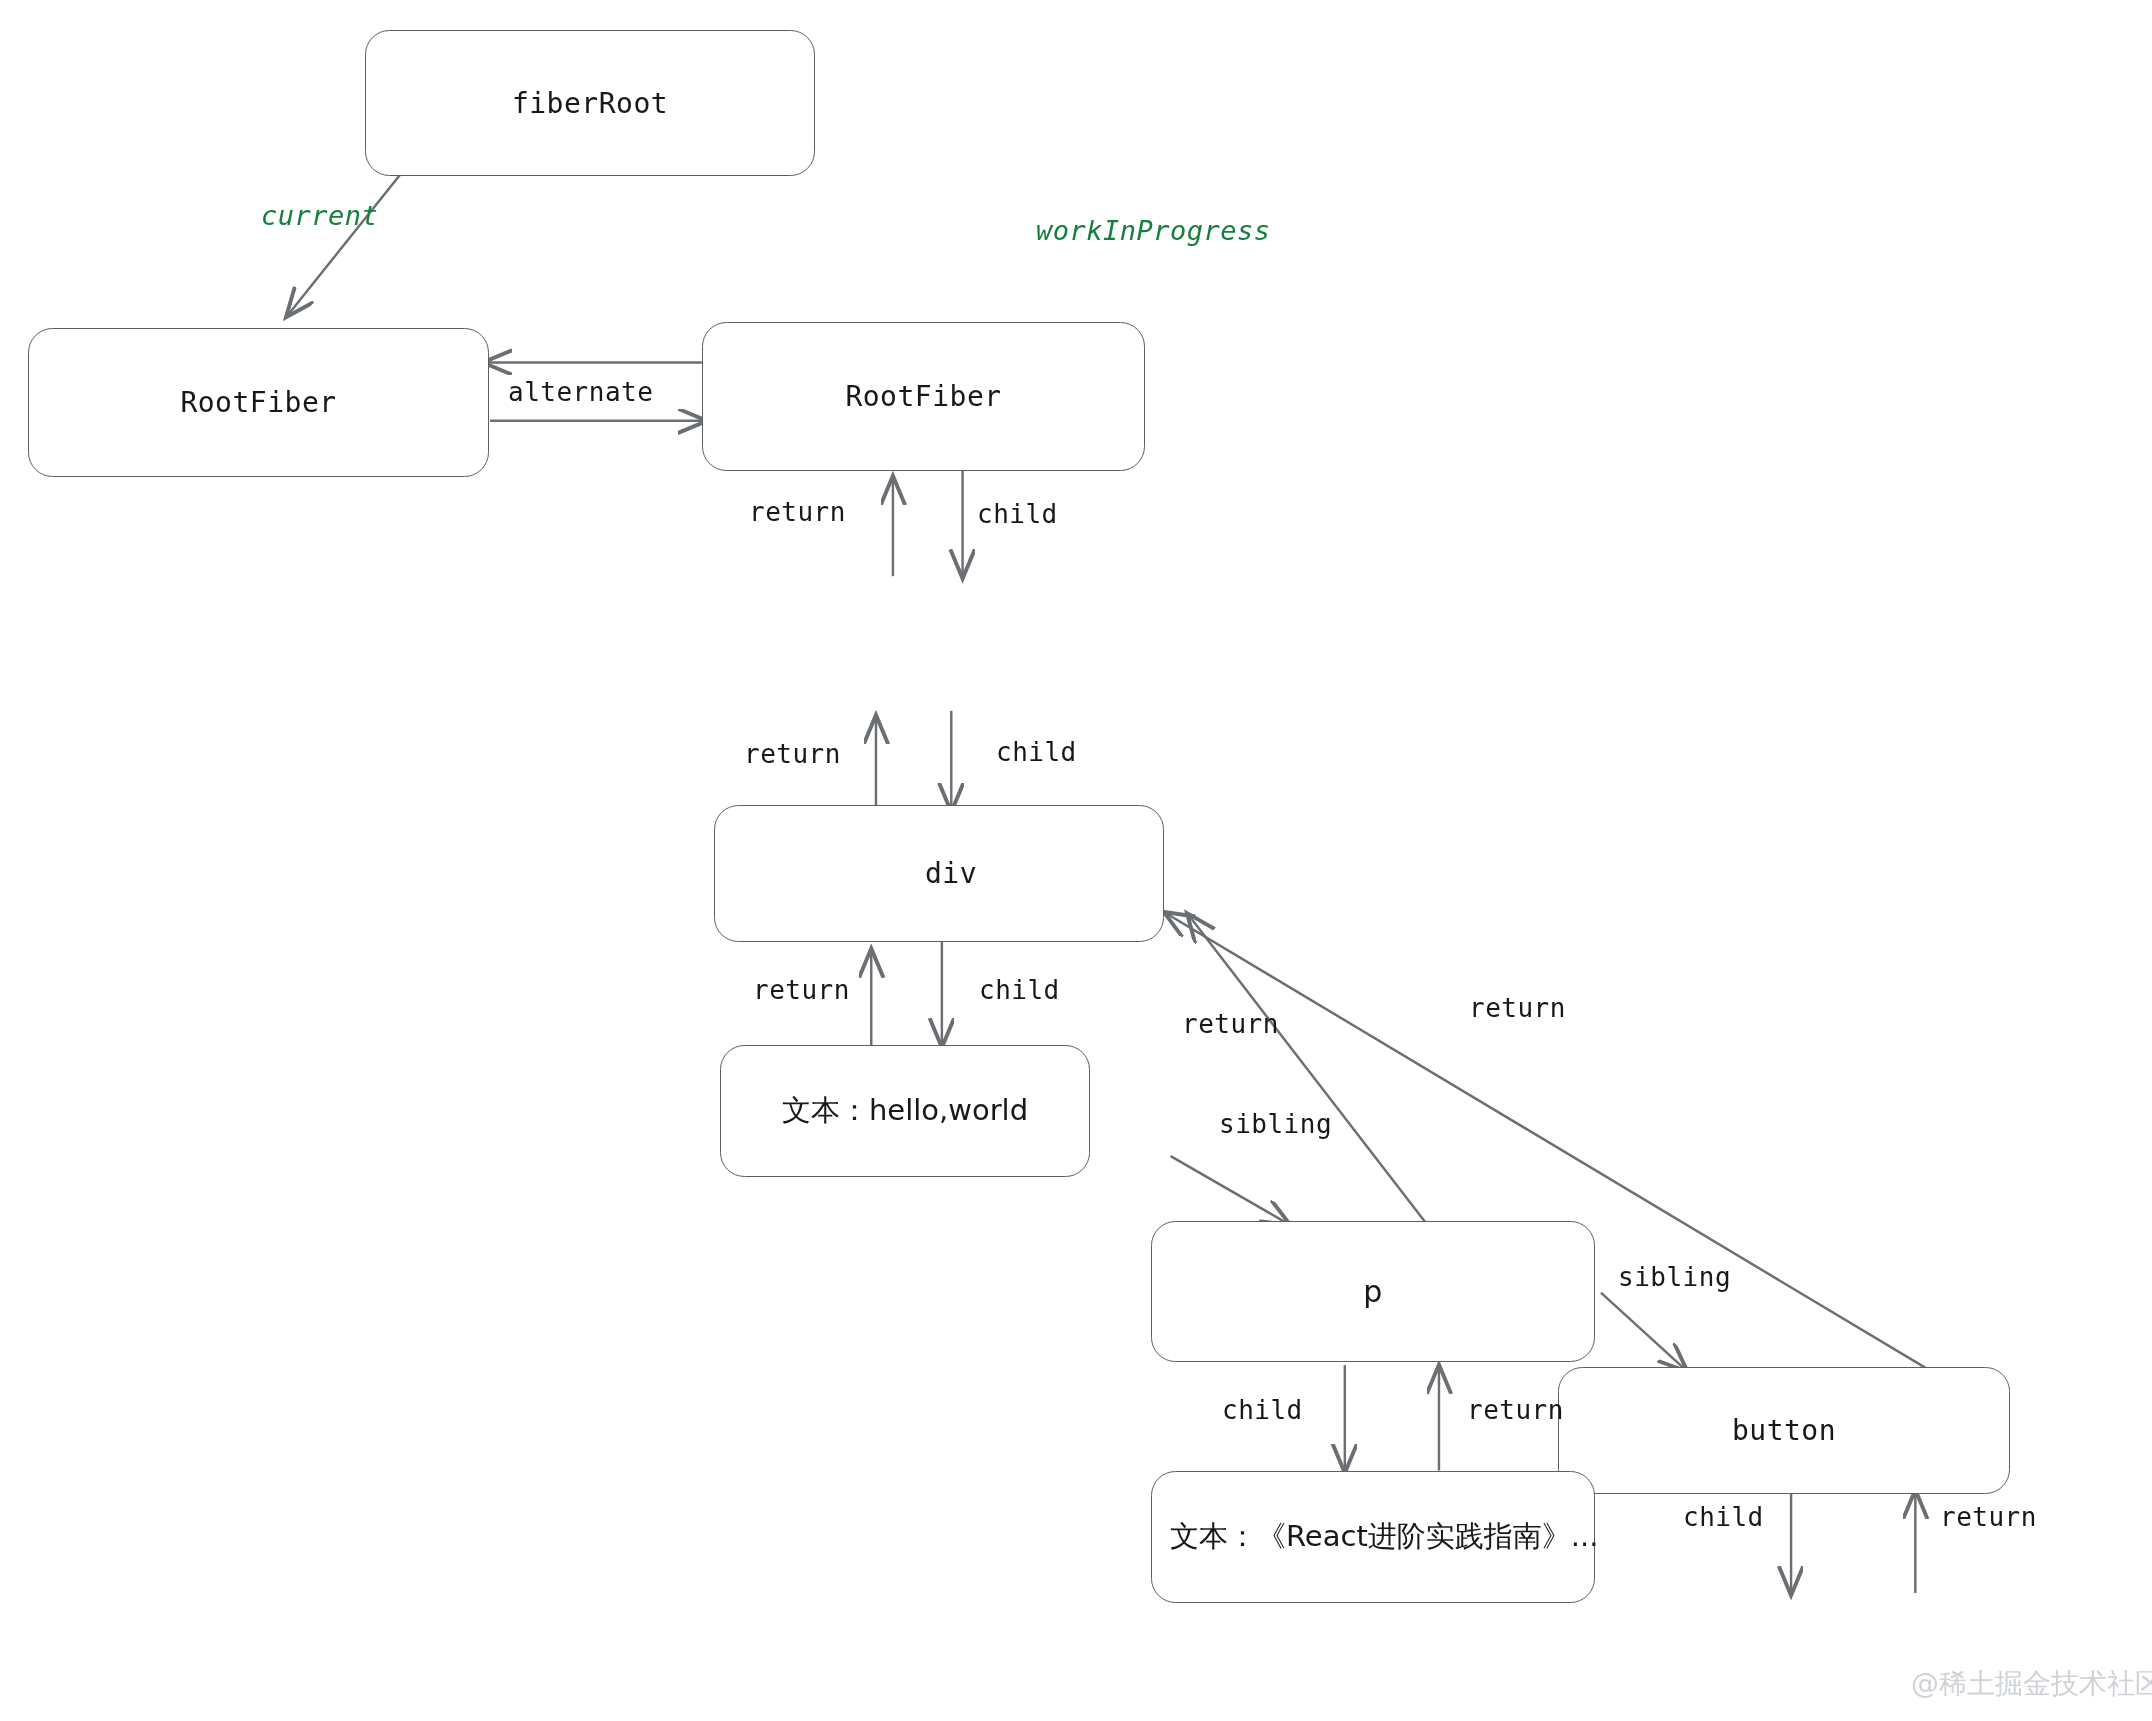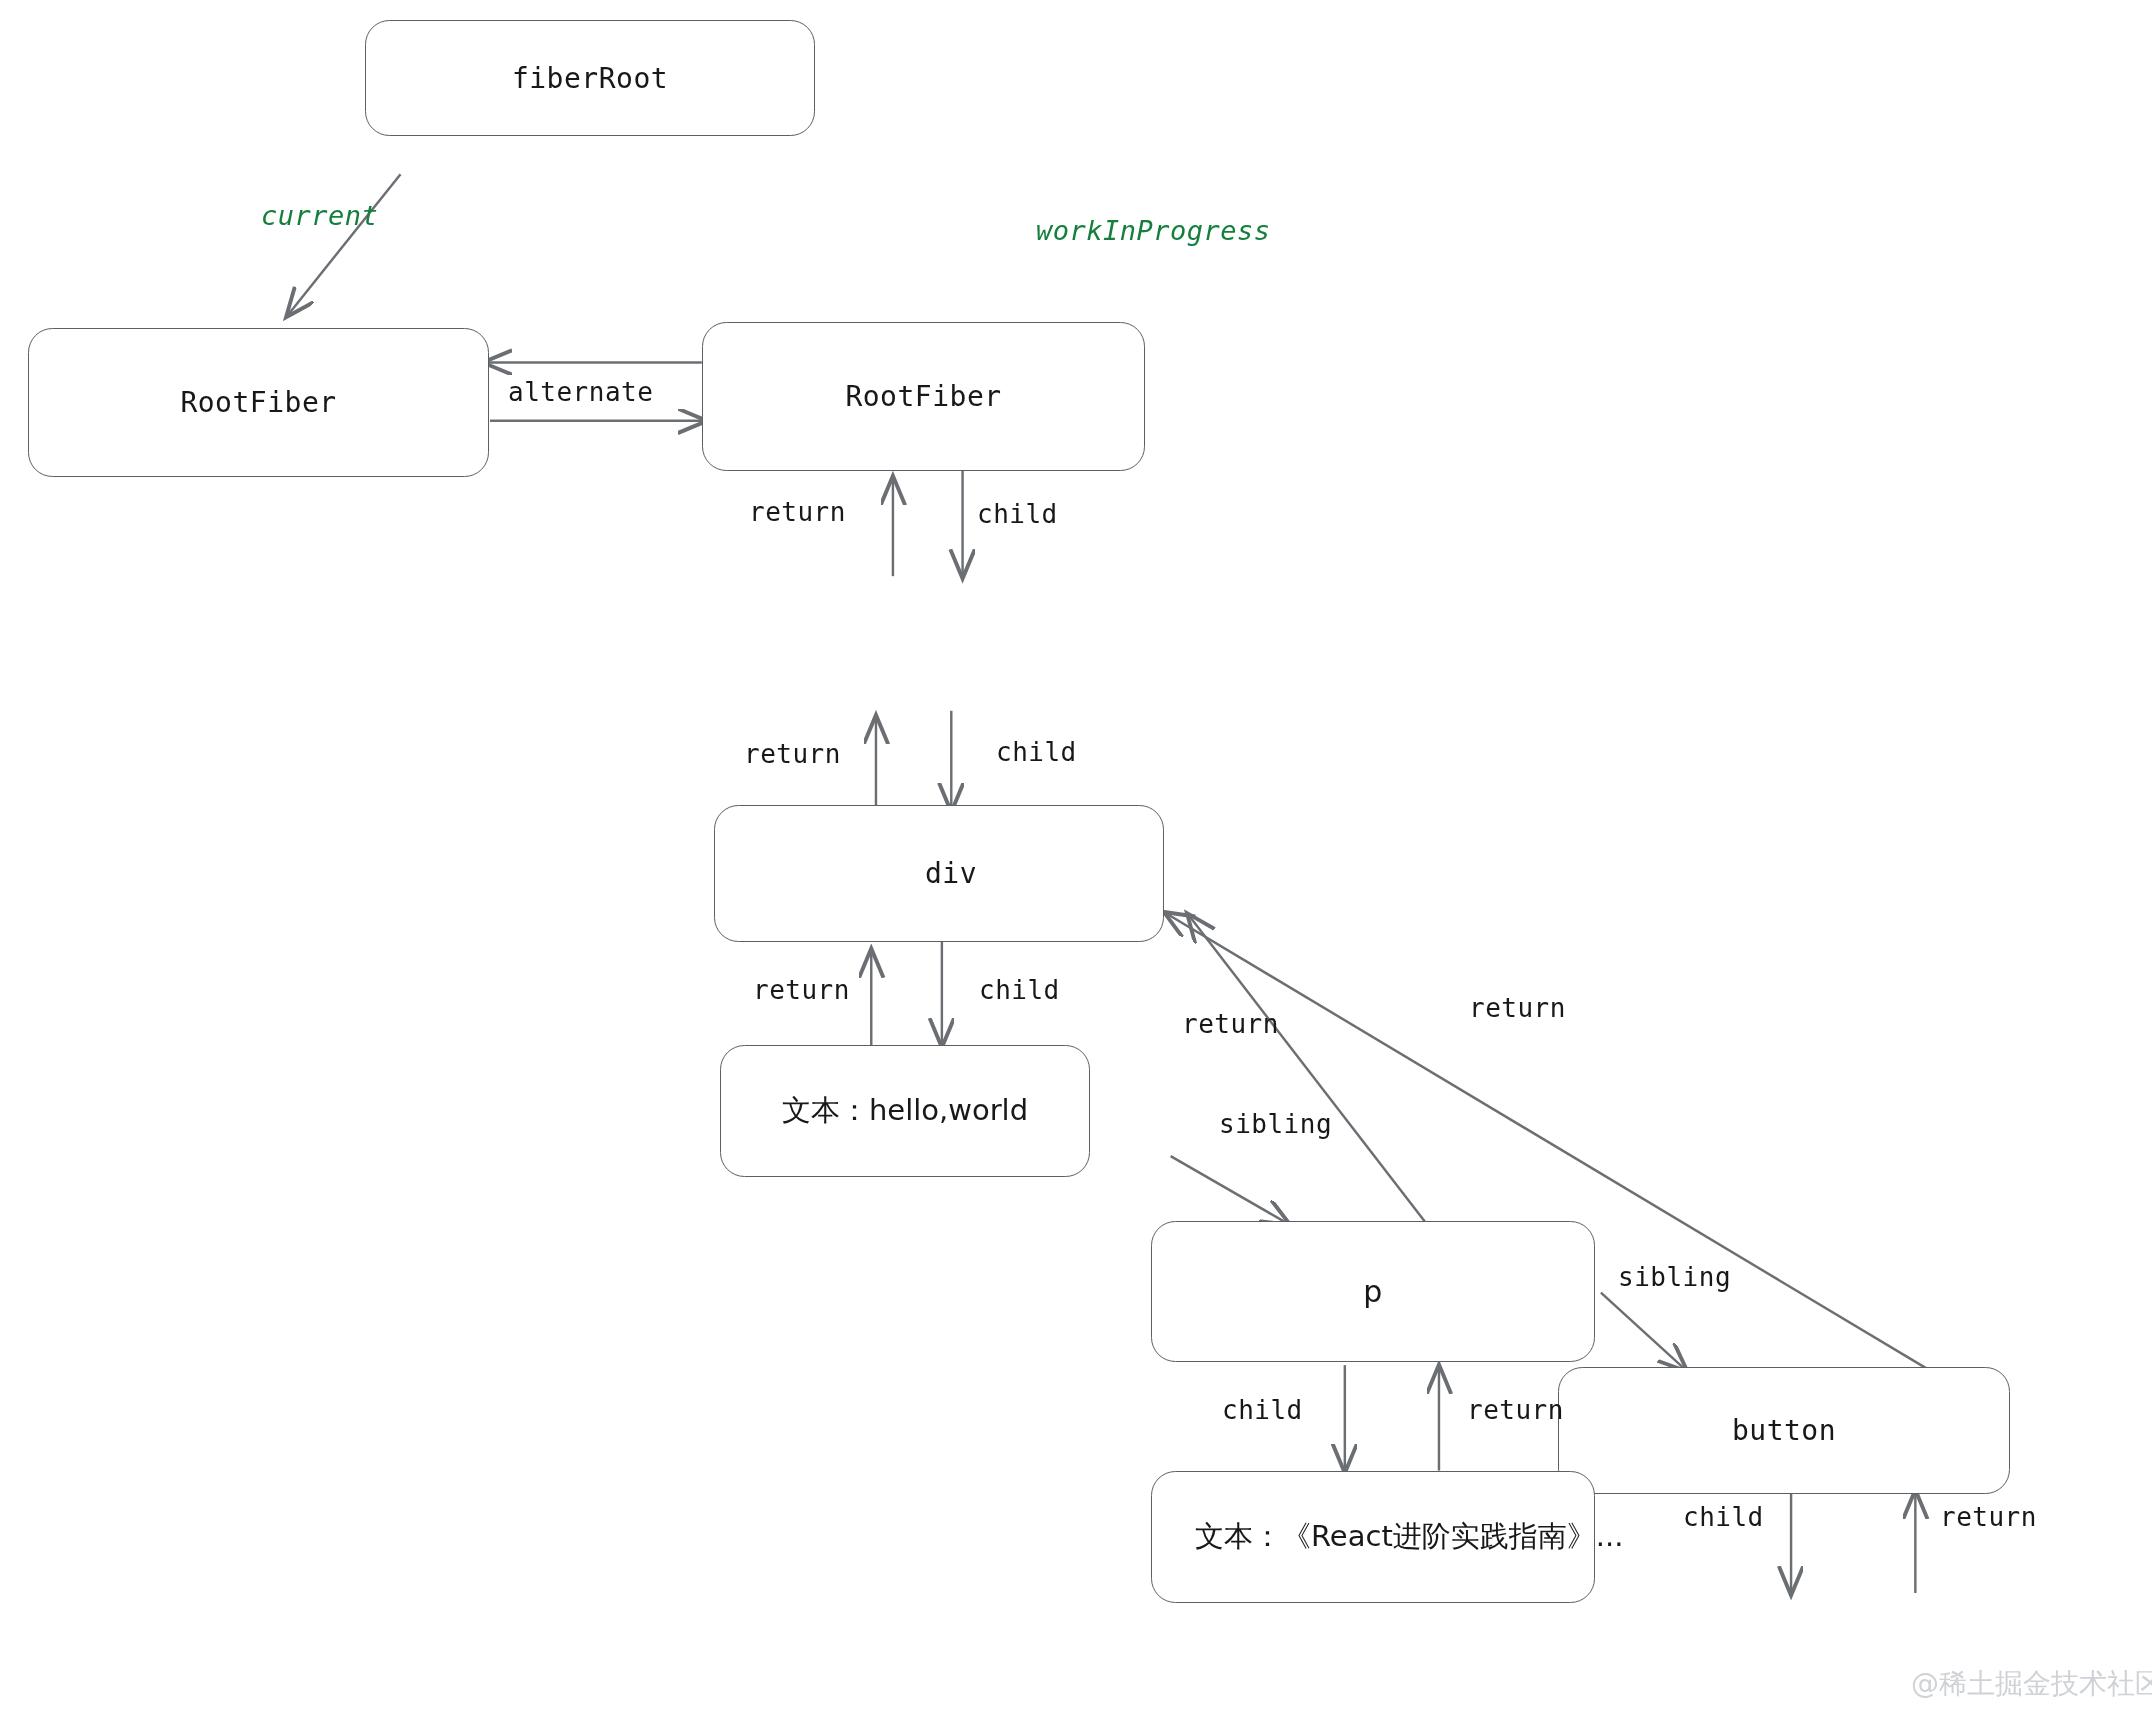--- a/index.html
+++ b/index.html
@@ -46,21 +46,21 @@
     font-family: "DejaVu Sans", "Liberation Sans", sans-serif;
     font-size: 29px;
     letter-spacing: 0px;
   }
   .node.sans {
     font-family: "DejaVu Sans", "Liberation Sans", sans-serif;
     font-size: 30px;
   }
   .node.overflow {
     justify-content: flex-start;
-    padding-left: 43px;
+    padding-left: 18px;
     overflow: visible;
   }
   .edge-label {
     position: absolute;
     color: #16181a;
     font-family: "DejaVu Sans Mono", "Liberation Mono", monospace;
     font-size: 26px;
     letter-spacing: 0.5px;
     white-space: nowrap;
     z-index: 3;
@@ -120,21 +120,21 @@
 
     <line x1="1700" y1="1373" x2="1790" y2="1455" stroke="#6b6f73" stroke-width="2.6" marker-end="url(#ah)"></line>
 
     <line x1="1428" y1="1450" x2="1428" y2="1562" stroke="#6b6f73" stroke-width="2.6" marker-end="url(#ah)"></line>
     <line x1="1528" y1="1562" x2="1528" y2="1452" stroke="#6b6f73" stroke-width="2.6" marker-end="url(#ah)"></line>
 
     <line x1="1902" y1="1583" x2="1902" y2="1692" stroke="#6b6f73" stroke-width="2.6" marker-end="url(#ah)"></line>
     <line x1="2034" y1="1692" x2="2034" y2="1585" stroke="#6b6f73" stroke-width="2.6" marker-end="url(#ah)"></line>
   </svg>
 
-  <div class="node" style="left:365px; top:20px; width:450px; height:116px;">
+  <div class="node" style="left:365px; top:30px; width:450px; height:146px;">
     <span>fiberRoot</span>
   </div>
 
   <div class="node" style="left:28px; top:328px; width:461px; height:149px;">
     <span>RootFiber</span>
   </div>
 
   <div class="node" style="left:702px; top:322px; width:443px; height:149px;">
     <span>RootFiber</span>
   </div>

